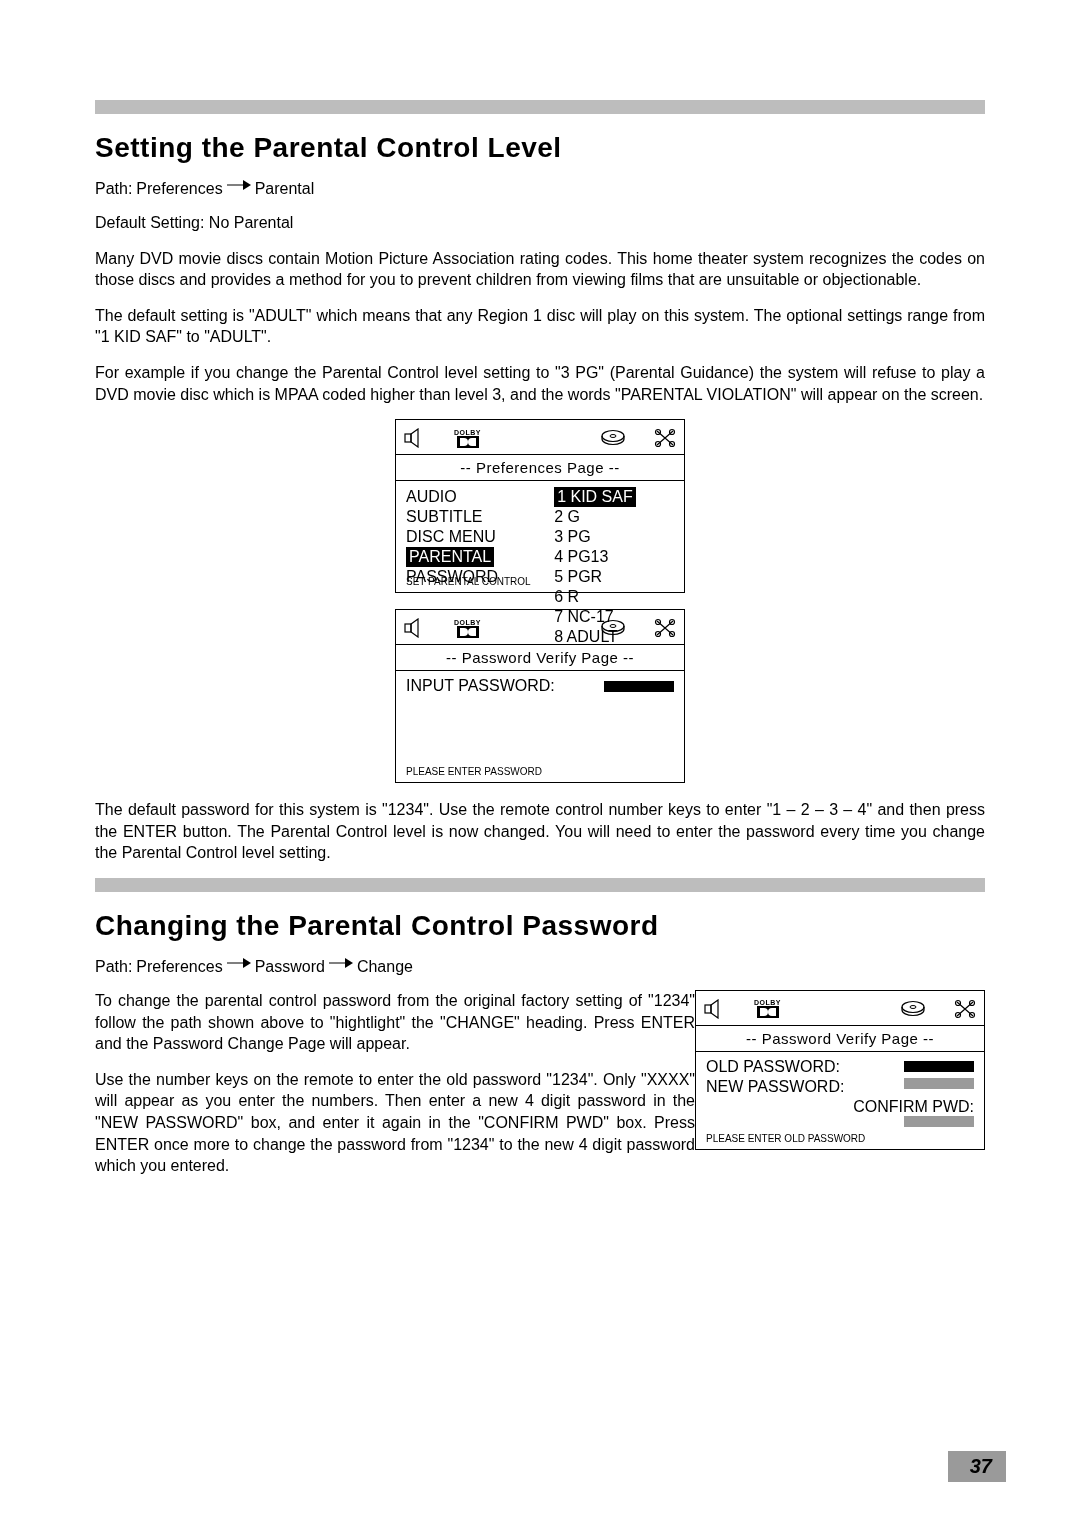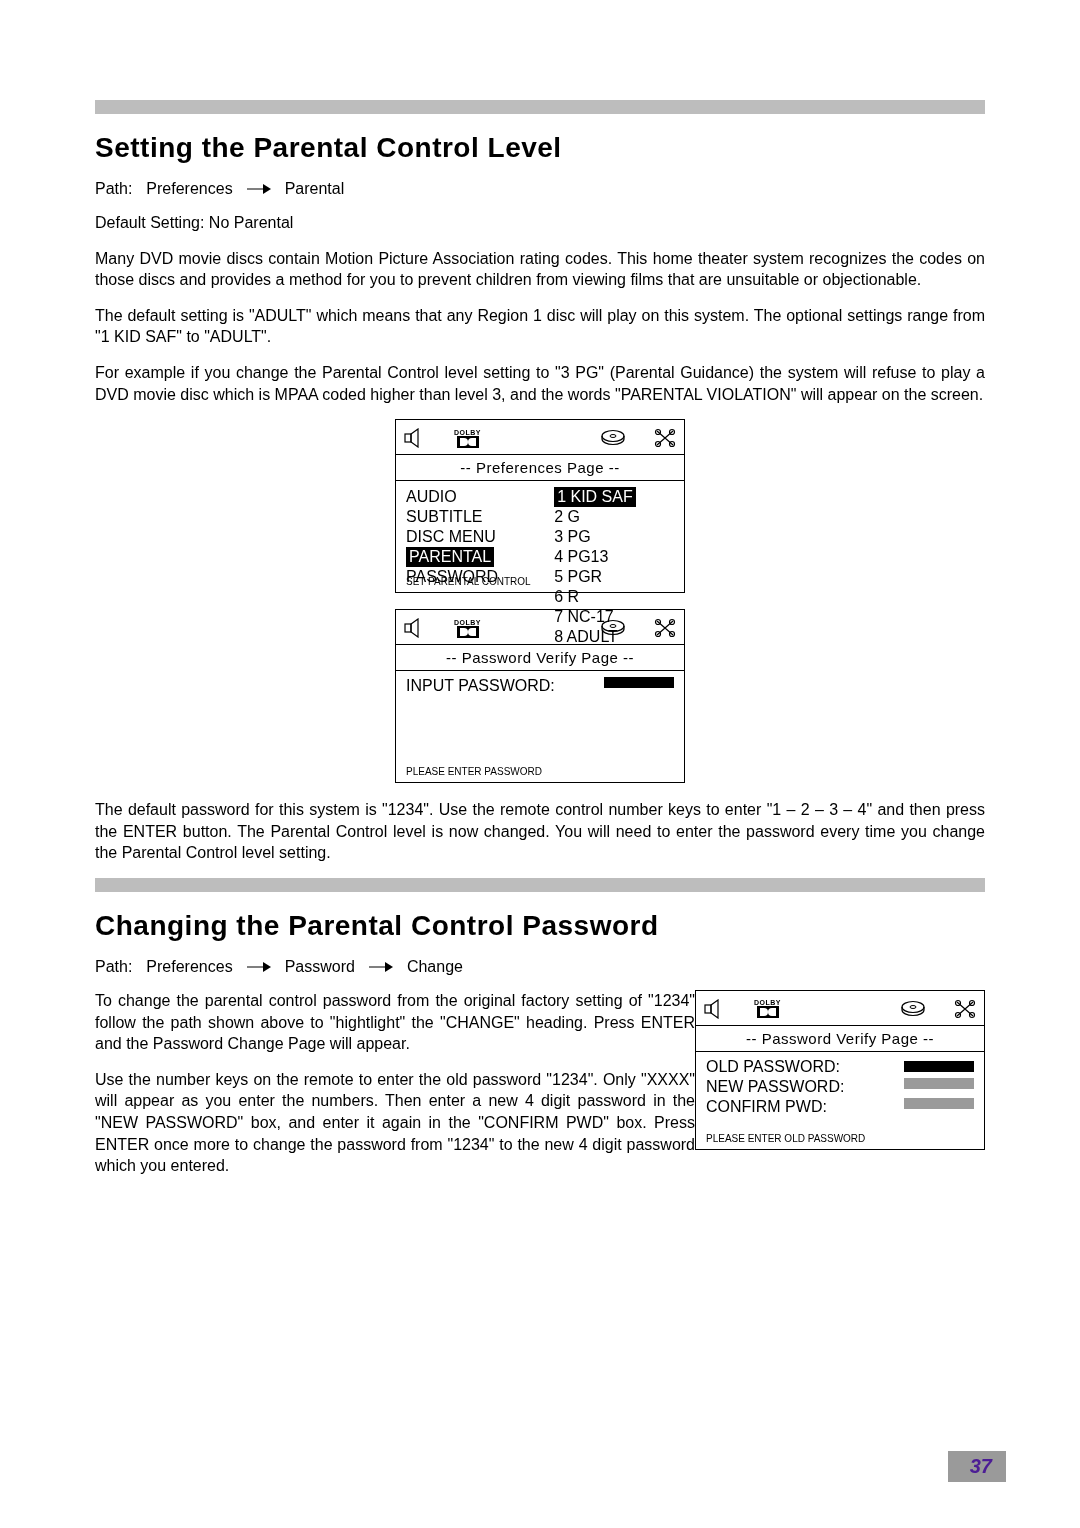--- a/index.html
+++ b/index.html
@@ -25,22 +25,22 @@
   h1 {
     font-size: 28px;
     font-weight: bold;
     margin: 0 0 16px 0;
     letter-spacing: 0.5px;
   }
   .path-line {
     font-size: 16px;
     margin-bottom: 14px;
     display: flex;
-    align-items: center;
-    gap: 14px;
+    align-items: flex-start;
+    gap: 4px;
   }
   .arrow {
     display: inline-block;
     width: 24px;
     height: 10px;
     position: relative;
   }
   .arrow::before {
     content: "";
     position: absolute;
@@ -141,21 +141,21 @@
     align-items: flex-start;
   }
   .two-col .left { flex: 1; }
   .two-col .right .osd { margin: 0; }
 
   .page-num {
     position:absolute;
     bottom: 46px;
     right: 74px;
     background:#9a9a9a;
-    color:#4c1d95;
+    color:#000000;
     font-style: italic;
     font-weight: bold;
     font-size: 20px;
     padding: 4px 14px 4px 22px;
   }
 </style>
 </head>
 <body>
 
 <div class="page">
@@ -254,21 +254,21 @@
       <svg width="22" height="20" viewBox="0 0 22 20">
           <path d="M3 3 L19 17 M19 3 L3 17" stroke="#000" stroke-width="1.2" fill="none"></path>
           <circle cx="4" cy="4" r="2.5" fill="none" stroke="#000" stroke-width="1.2"></circle>
           <circle cx="18" cy="4" r="2.5" fill="none" stroke="#000" stroke-width="1.2"></circle>
           <circle cx="4" cy="16" r="2.5" fill="none" stroke="#000" stroke-width="1.2"></circle>
           <circle cx="18" cy="16" r="2.5" fill="none" stroke="#000" stroke-width="1.2"></circle>
         </svg>
     </div>
     <div class="osd-title">--  Password  Verify  Page  --</div>
     <div class="osd-body">
-      <div style="display:flex;align-items:flex-start;">
+      <div style="display:flex;align-items:center;">
         <span>INPUT PASSWORD:</span>
         <span style="flex:1"></span>
         <span class="pwd-box"></span>
       </div>
     </div>
     <div class="osd-footer">PLEASE ENTER PASSWORD</div>
   </div>
 
   <div class="body-text">The default password for this system is "1234". Use the remote control number keys to enter "1 – 2 – 3 – 4" and then press the ENTER button. The Parental Control level is now changed. You will need to enter the password every time you change the Parental Control level setting.</div>
 
@@ -324,21 +324,21 @@
           <div style="display:flex;align-items:center;margin-bottom:2px;">
             <span>OLD PASSWORD:</span>
             <span style="flex:1"></span>
             <span class="pwd-box"></span>
           </div>
           <div style="display:flex;align-items:flex-start;margin-bottom:2px;">
             <span>NEW PASSWORD:</span>
             <span style="flex:1"></span>
             <span class="pwd-box grey"></span>
           </div>
-          <div style="display:flex;align-items:flex-start;">
+          <div style="display:flex;align-items:flex-end;flex-direction:column;">
             <span>CONFIRM PWD:</span>
             <span style="flex:1"></span>
             <span class="pwd-box grey"></span>
           </div>
         </div>
         <div class="osd-footer">PLEASE ENTER OLD PASSWORD</div>
       </div>
     </div>
   </div>
 

